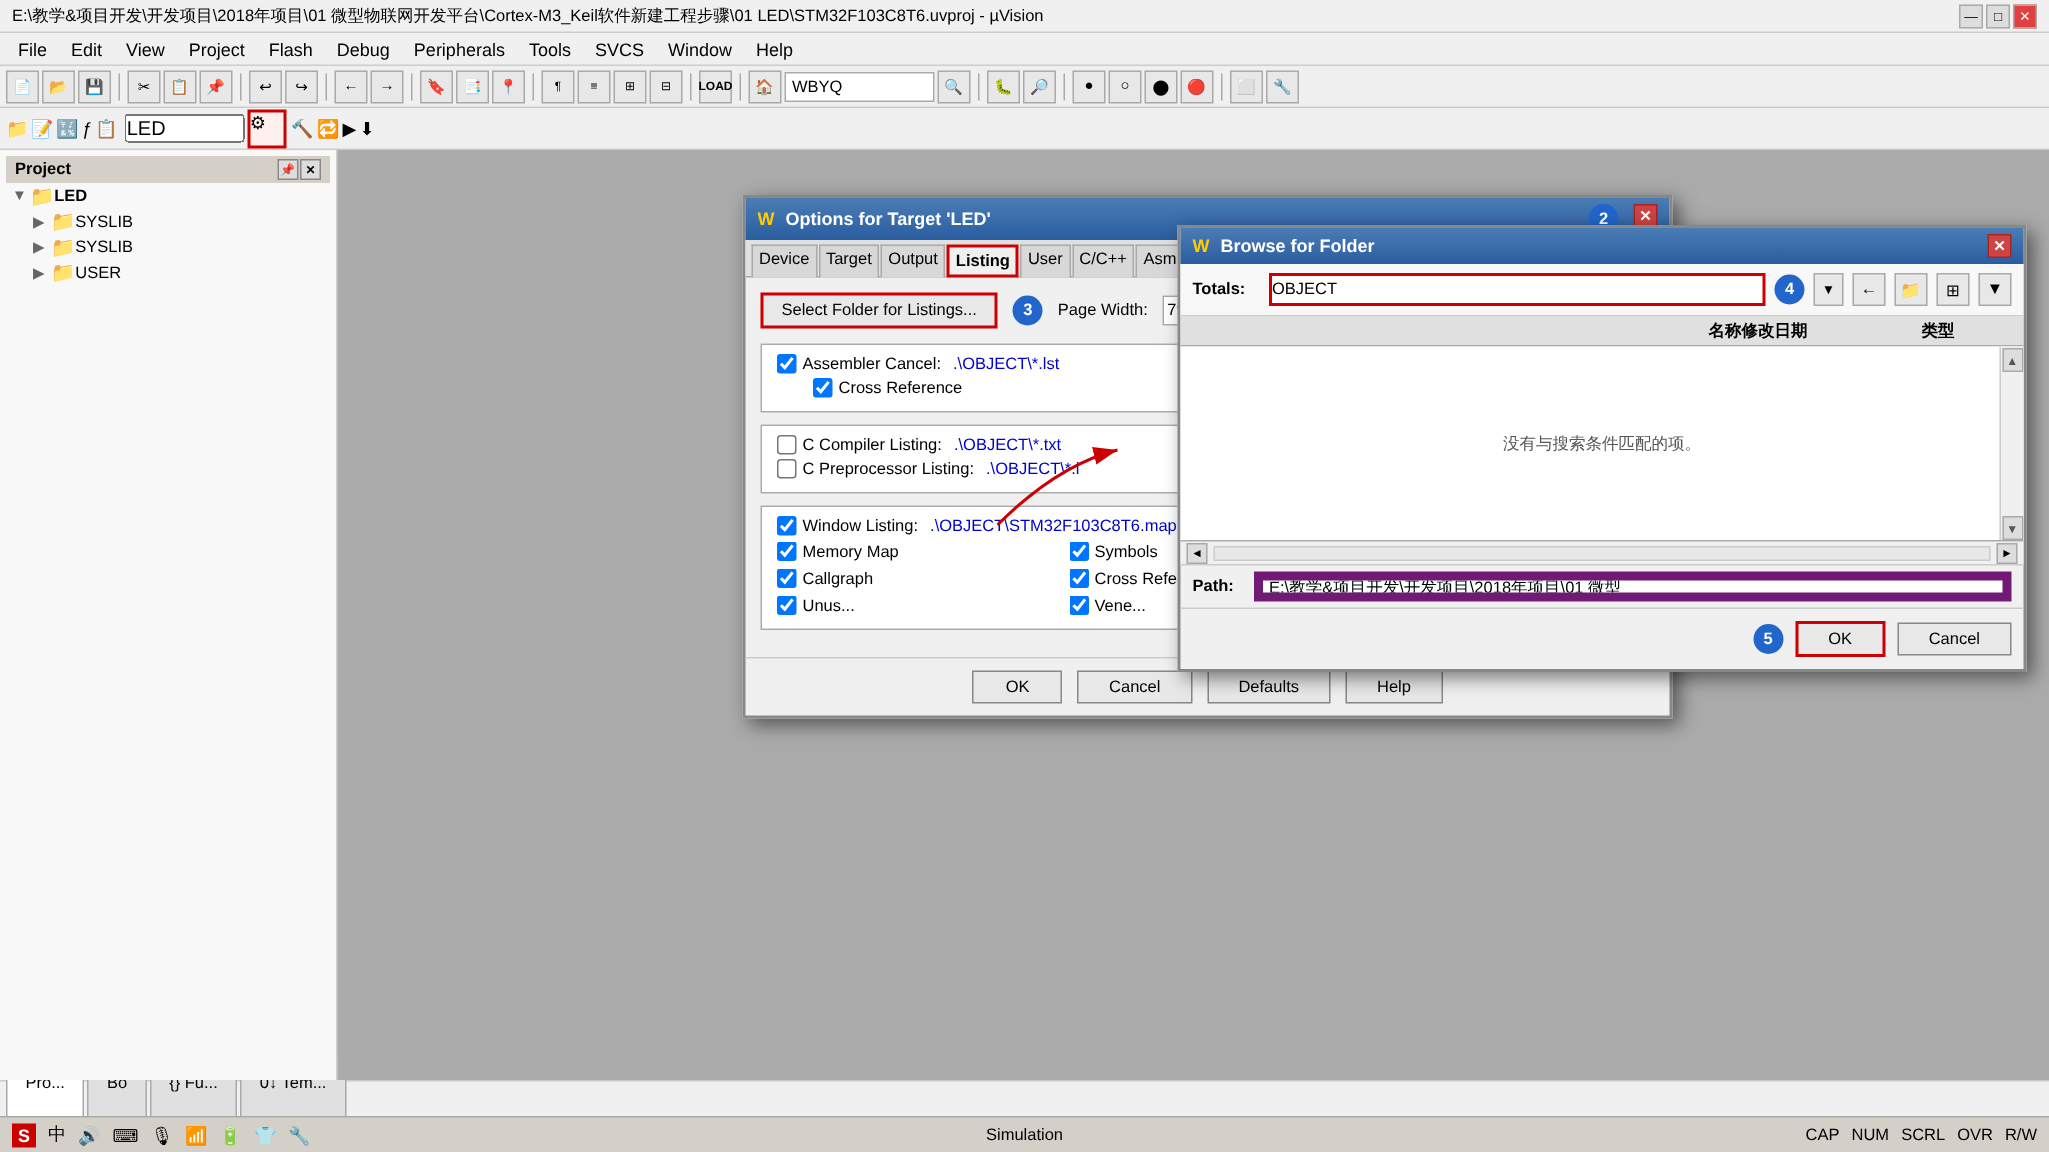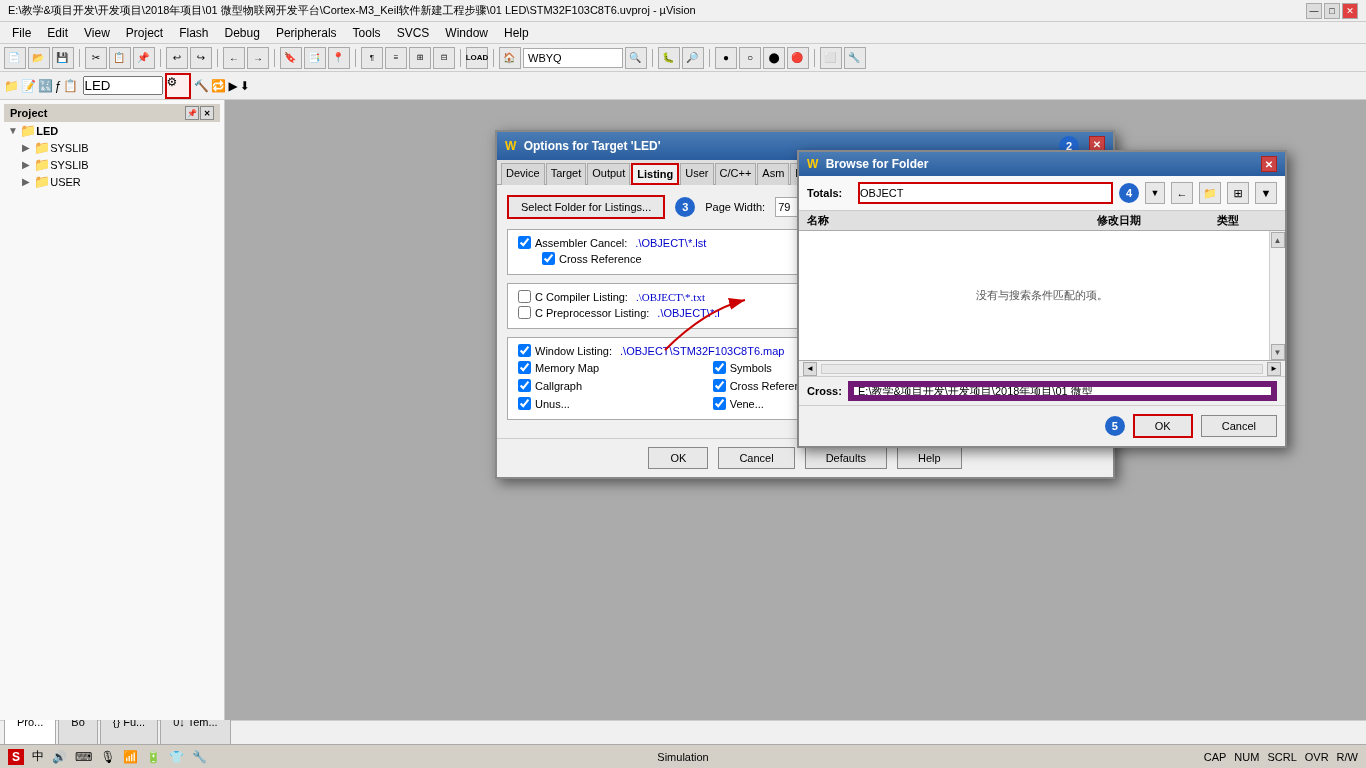--- a/index.html
+++ b/index.html
@@ -328,22 +328,22 @@
       border: 1px solid #888;
       cursor: pointer;
       min-width: 60px;
       text-align: center;
     }
 
     
     #browse-dialog {
       position: absolute;
       top: 50px;
-      left: 572px;
-      width: 490px;
+      left: 560px;
+      width: 566px;
       background: #f0f0f0;
       border: 2px solid #888;
       box-shadow: 4px 4px 12px rgba(0,0,0,0.5);
       z-index: 200;
     }
     .browse-folder-row {
       display: flex;
       align-items: center;
       padding: 6px 8px;
       gap: 6px;
@@ -388,21 +388,21 @@
     .browse-table-header {
       display: flex;
       background: #e0e0e0;
       border-bottom: 1px solid #aaa;
       padding: 2px 8px;
     }
     .browse-table-header span {
       font-size: 11px;
       font-weight: bold;
     }
-    .browse-table-header .col1 { flex: 1; }
+    .browse-table-header .col1 { flex: 1; text-align: right; }
     .browse-table-header .col2 { width: 120px; }
     .browse-table-header .col3 { width: 60px; }
     .browse-table-content {
       height: 130px;
       background: white;
       padding: 6px 8px;
       font-size: 11px;
       color: #555;
       display: flex;
       align-items: center;
@@ -687,21 +687,21 @@
           <div class="checkbox-row sub-row">
             <input type="checkbox" checked="" style="">
             <label>Cross Reference</label>
           </div>
         </div>
 
         <div class="checkbox-section">
           <div class="checkbox-row">
             <input type="checkbox" style="">
             <label>C Compiler Listing:</label>
-            <span style="font-size:11px; color:#0000cc; margin-left:4px;font-family:Liberation Serif, serif;">.\OBJECT\*.txt</span>
+            <span style="font-size:11px; color:#0000cc; margin-left:4px;">.\OBJECT\*.txt</span>
           </div>
           <div class="checkbox-row">
             <input type="checkbox" style="">
             <label>C Preprocessor Listing:</label>
             <span style="font-size:11px; color:#0000cc; margin-left:4px;">.\OBJECT\*.i</span>
           </div>
         </div>
 
         <div class="linker-section">
           <div class="checkbox-row">
@@ -792,21 +792,21 @@
         </div>
       </div>
 
       <div style="height:16px; background:#f0f0f0; border-bottom:1px solid #ccc; display:flex; align-items:center; padding:0 4px; gap:4px;">
         <div style="width:14px; height:14px; background:#ddd; border:1px solid #aaa; font-size:8px; display:flex; align-items:center; justify-content:center;">◄</div>
         <div style="flex:1; height:10px; background:#e8e8e8; border:1px solid #ccc;"></div>
         <div style="width:14px; height:14px; background:#ddd; border:1px solid #aaa; font-size:8px; display:flex; align-items:center; justify-content:center;">►</div>
       </div>
 
       <div class="browse-path-row">
-        <span class="browse-path-label">Cross:</span>
+        <span class="browse-path-label">Path:</span>
         <input class="browse-path-input" value="E:\教学&amp;项目开发\开发项目\2018年项目\01 微型" style="">
       </div>
 
       <div class="browse-btn-row">
 
         <div class="annotation-circle" style="position:static; width:20px; height:20px; font-size:11px;">
           <span>5</span>
         </div>
         <button class="browse-ok-btn">OK</button>
         <button class="browse-cancel-btn">Cancel</button>

